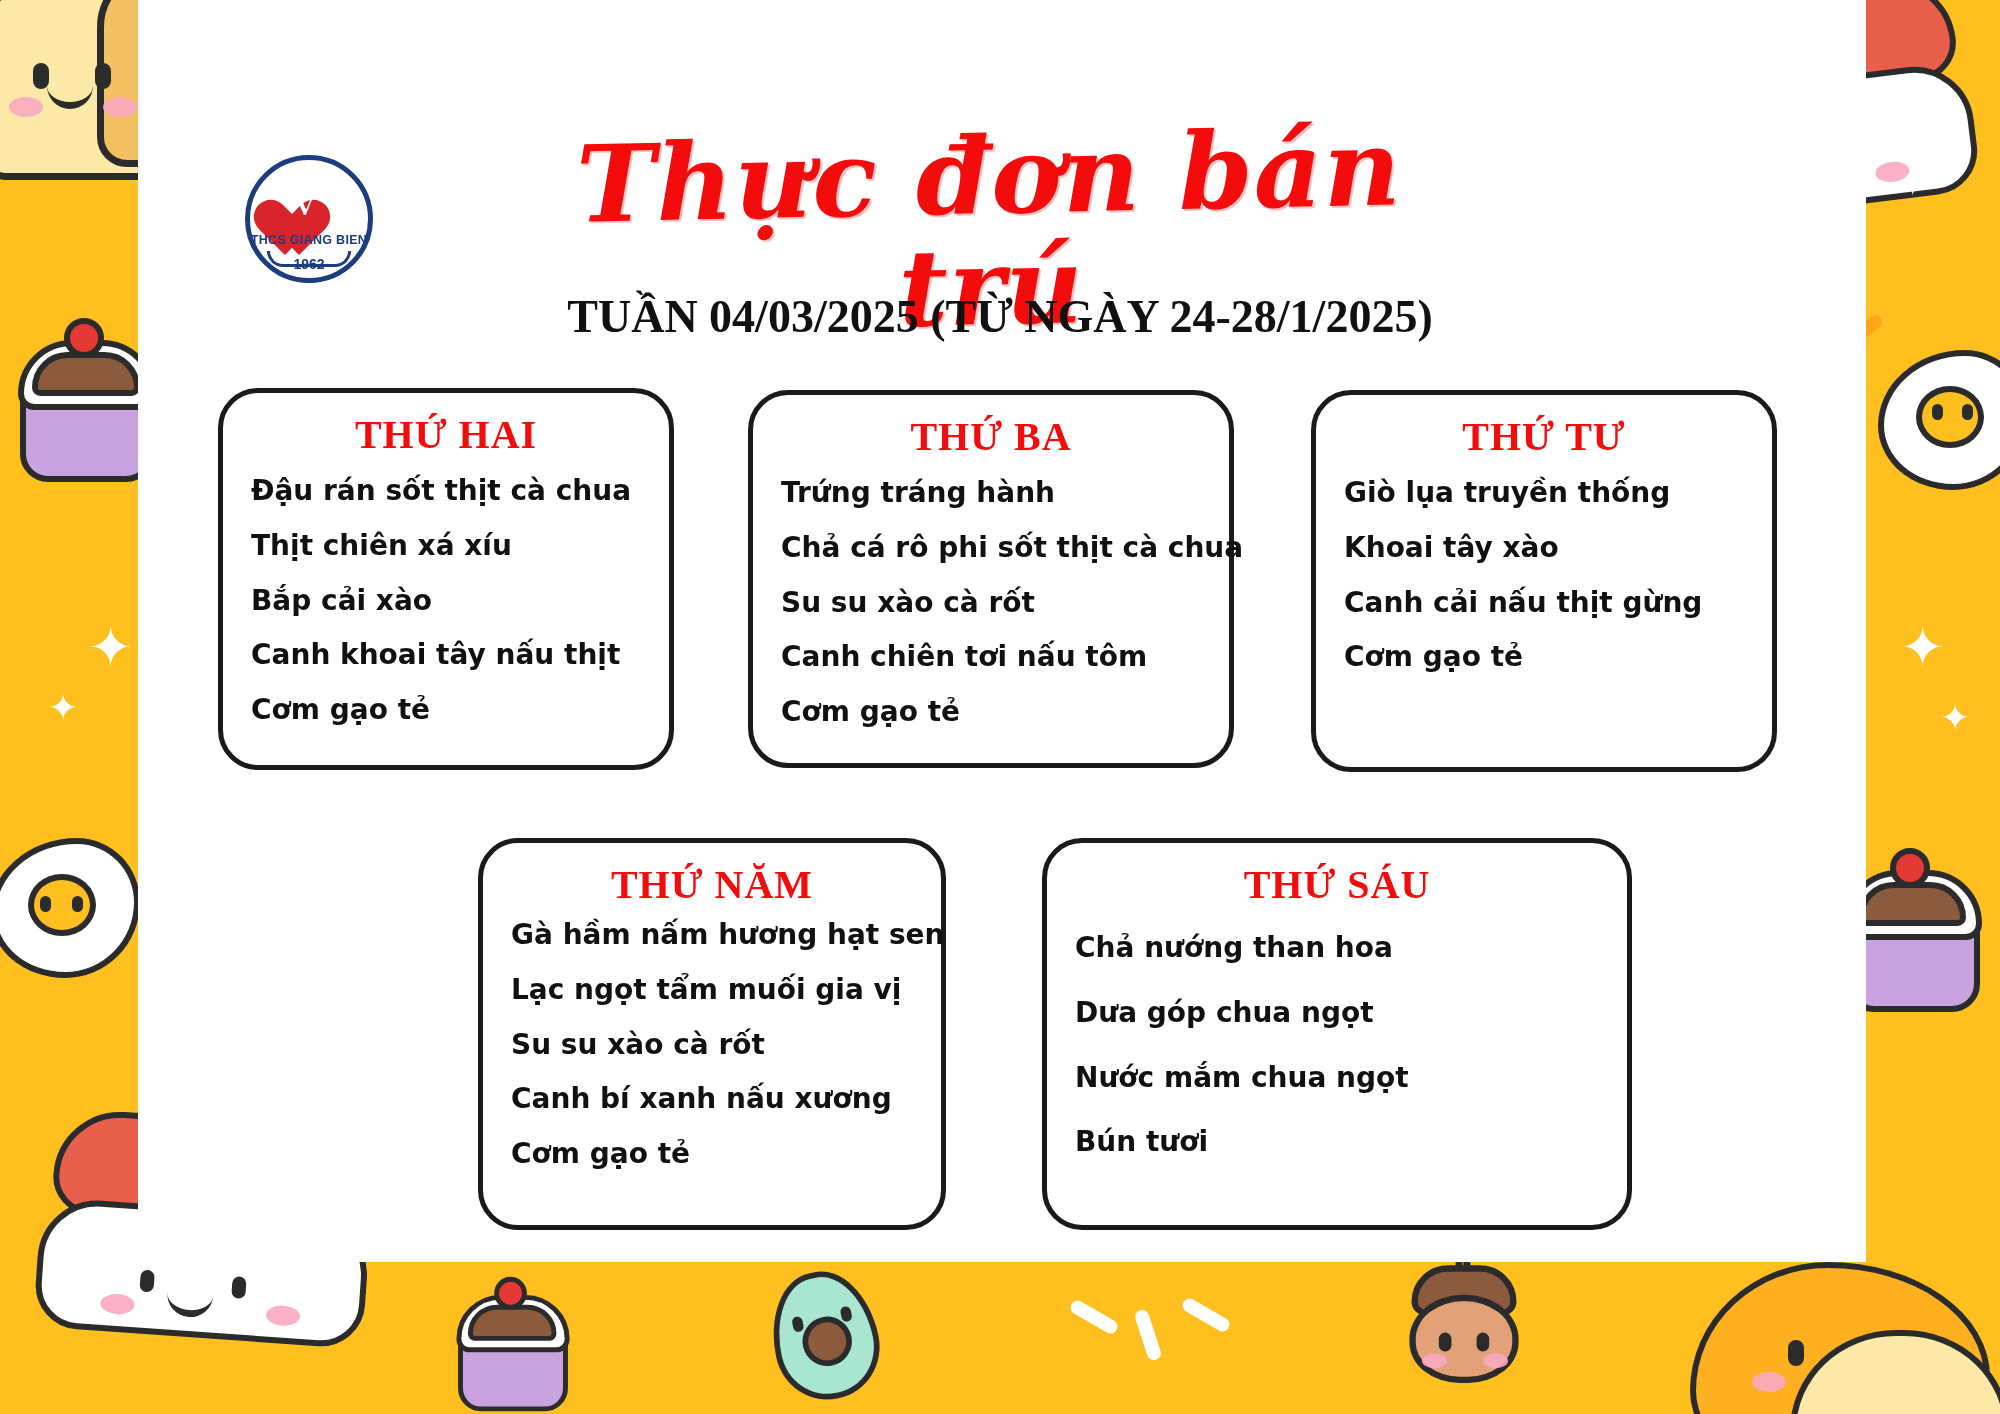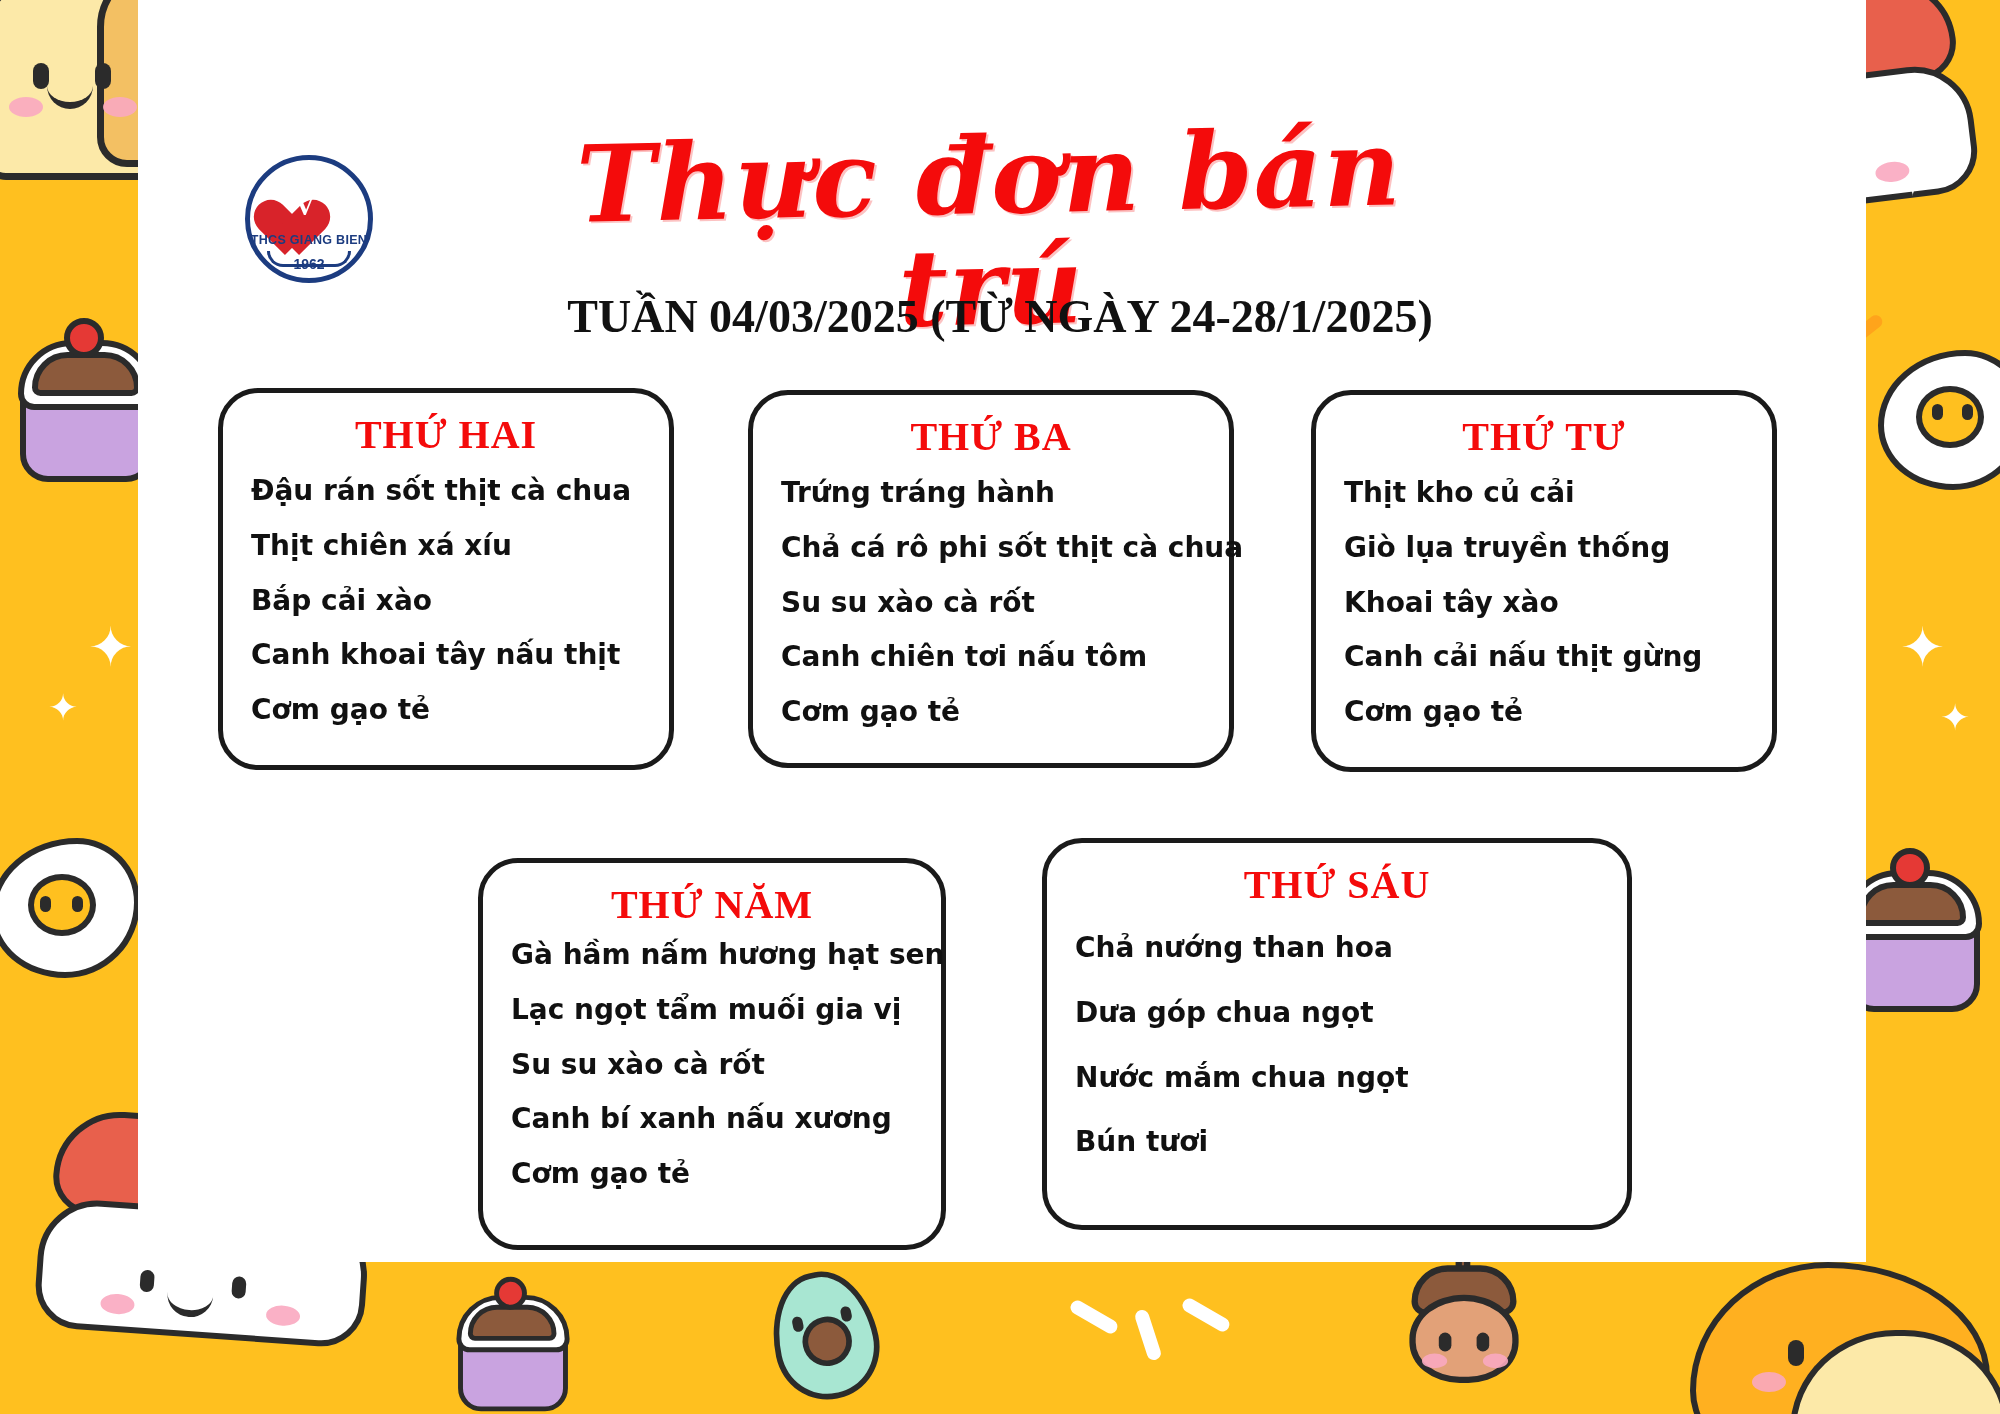--- a/index.html
+++ b/index.html
@@ -221,21 +221,21 @@
     font-size: 28px;
     color: #111111;
     line-height: 1.1;
     padding: 12px 0 12px 2px;
     white-space: nowrap;
   }
 
   #card-mon  { left: 218px;  top: 388px;  width: 456px;  height: 382px; }
   #card-tue  { left: 748px;  top: 390px;  width: 486px;  height: 378px; }
   #card-wed  { left: 1311px; top: 390px;  width: 466px;  height: 382px; }
-  #card-thu  { left: 478px;  top: 838px;  width: 468px;  height: 392px; margin-top: 20px; }
+  #card-thu  { left: 478px;  top: 838px;  width: 468px;  height: 392px; }
   #card-fri  { left: 1042px; top: 838px;  width: 590px;  height: 392px; }
 
   #card-thu h3 { margin-bottom: 0px; }
   #card-fri h3 { margin-bottom: 8px; }
   #card-fri li { padding: 17px 0 17px 2px; }
 </style>
 </head>
 <body>
 
 <div class="poster">
@@ -416,21 +416,20 @@
       <li>Chả cá rô phi sốt thịt cà chua</li>
       <li>Su su xào cà rốt</li>
       <li>Canh chiên tơi nấu tôm</li>
       <li>Cơm gạo tẻ</li>
     </ul>
   </div>
 
   <div class="card" id="card-wed">
     <h3>THỨ TƯ</h3>
     <ul>
-      <li>Thịt kho củ cải</li>
       <li>Giò lụa truyền thống</li>
       <li>Khoai tây xào</li>
       <li>Canh  cải nấu thịt gừng</li>
       <li>Cơm gạo tẻ</li>
     </ul>
   </div>
 
   <div class="card" id="card-thu">
     <h3>THỨ NĂM</h3>
     <ul>

